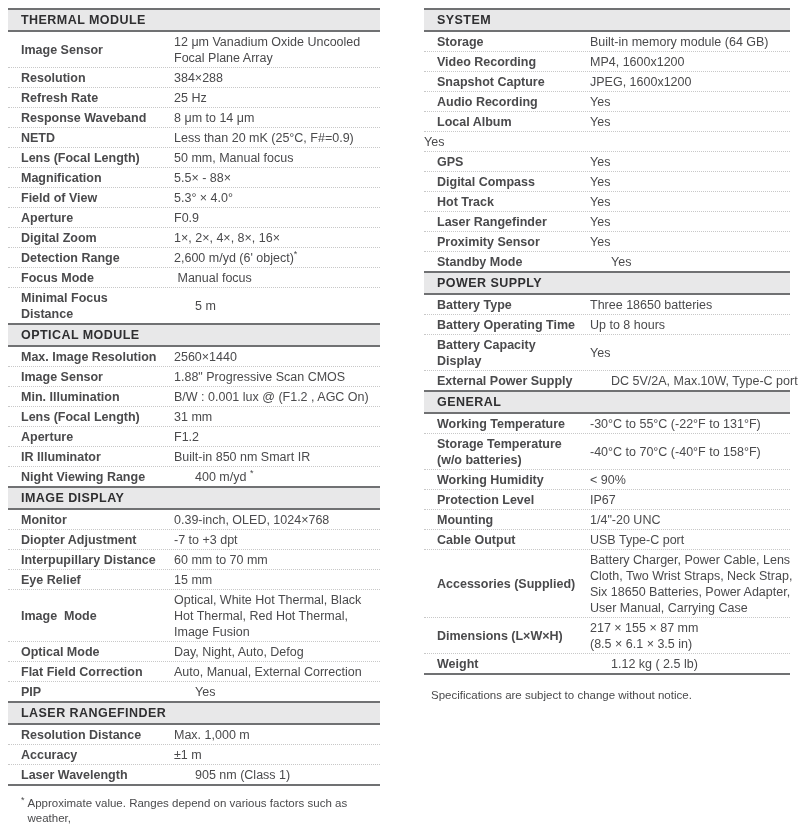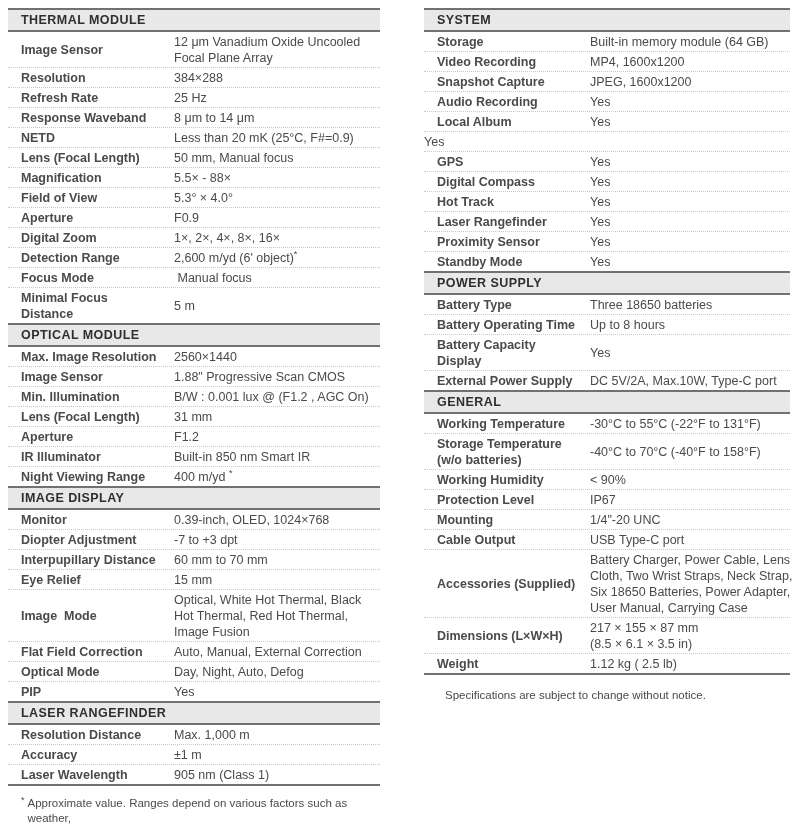--- a/index.html
+++ b/index.html
@@ -31,41 +31,41 @@
     letter-spacing:.45px;
     padding:2px 22px 2px 13px;
     white-space:pre;
   }
   .row{
     display:flex;
     align-items:center;
     border-bottom:1px dotted var(--dotted);
     padding:1.5px 0;
   }
-  .sec-body .row:last-child{border-bottom:none;}
+  .sec-body .row:last-child{border-bottom:none;gap:21px;}
   .cell-label{
     flex:0 0 166px;
     padding:0 4px 0 13px;
     font-weight:700;
     white-space:pre;
   }
   .cell-value{
     flex:1 1 auto;
     white-space:pre;
   }
   sup.sup{font-size:9px;line-height:0;vertical-align:super;}
   .footnote{
     display:flex;
     margin:10px 0 0 13px;
     font-size:11.5px;
     line-height:15px;
   }
   .footnote sup{font-size:9px;line-height:0;vertical-align:super;margin:4px 3px 0 0;}
   .footnote .fn-text{white-space:pre-line;}
-  .footnote-plain{margin:13px 0 0 21px;font-size:11.5px;line-height:15px;}
+  .footnote-plain{margin:13px 0 0 7px;font-size:11.5px;line-height:15px;}
 </style>
 </head>
 <body>
 
 <div class="page">
   <div class="col-left">
     <div class="spec-table" id="table-left">
         <div class="sec-header">THERMAL MODULE</div>
         <div class="sec-body">
           <div class="row">
@@ -172,26 +172,26 @@
             <div class="cell-label">Eye Relief</div>
             <div class="cell-value"><span>15 mm</span></div>
           </div>
           <div class="row">
             <div class="cell-label">Image  Mode</div>
             <div class="cell-value"><span>Optical, White Hot Thermal, Black
 Hot Thermal, Red Hot Thermal,
 Image Fusion</span></div>
           </div>
           <div class="row">
+            <div class="cell-label">Optical Mode</div>
+            <div class="cell-value"><span>Day, Night, Auto, Defog</span></div>
+          </div>
+          <div class="row">
             <div class="cell-label">Flat Field Correction</div>
             <div class="cell-value"><span>Auto, Manual, External Correction</span></div>
-          </div>
-          <div class="row">
-            <div class="cell-label">Optical Mode</div>
-            <div class="cell-value"><span>Day, Night, Auto, Defog</span></div>
           </div>
           <div class="row">
             <div class="cell-label">PIP</div>
             <div class="cell-value"><span>Yes</span></div>
           </div>
         </div>
         <div class="sec-header">LASER RANGEFINDER</div>
         <div class="sec-body">
           <div class="row">
             <div class="cell-label">Resolution Distance</div>

